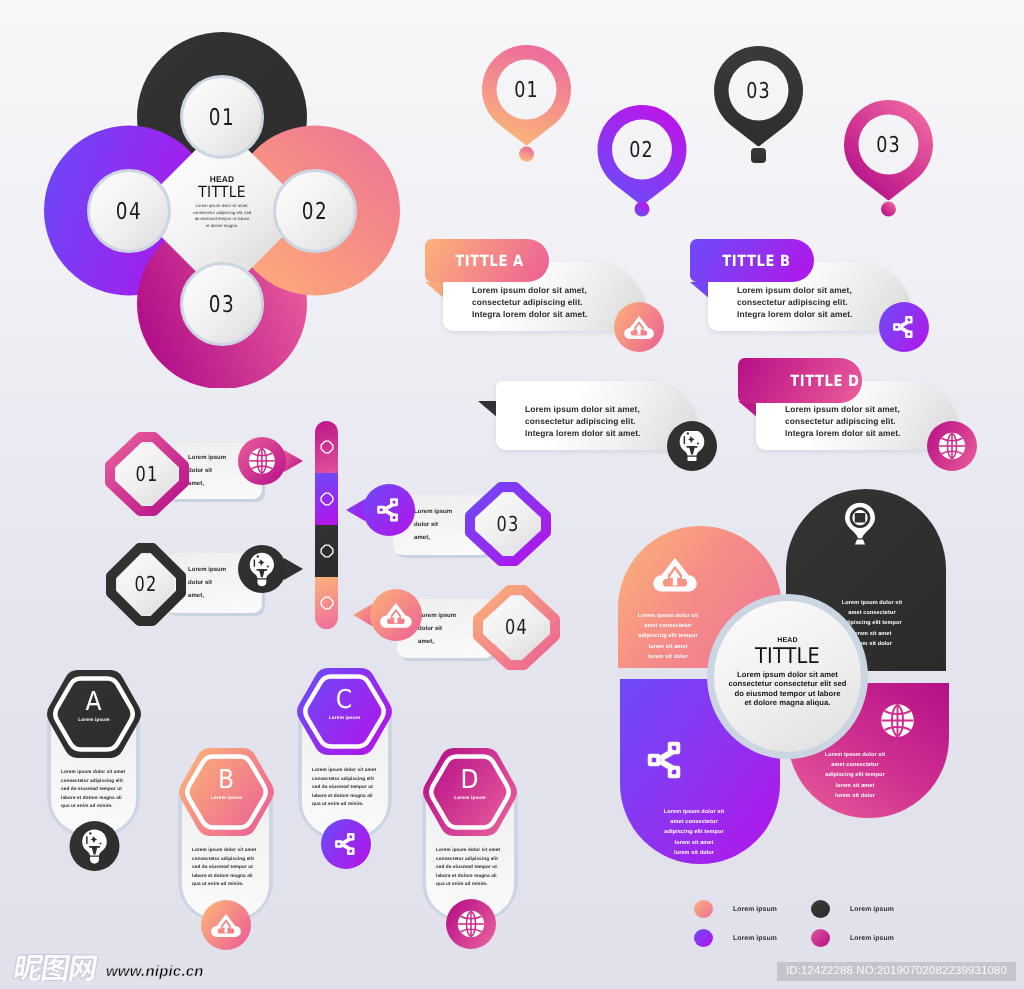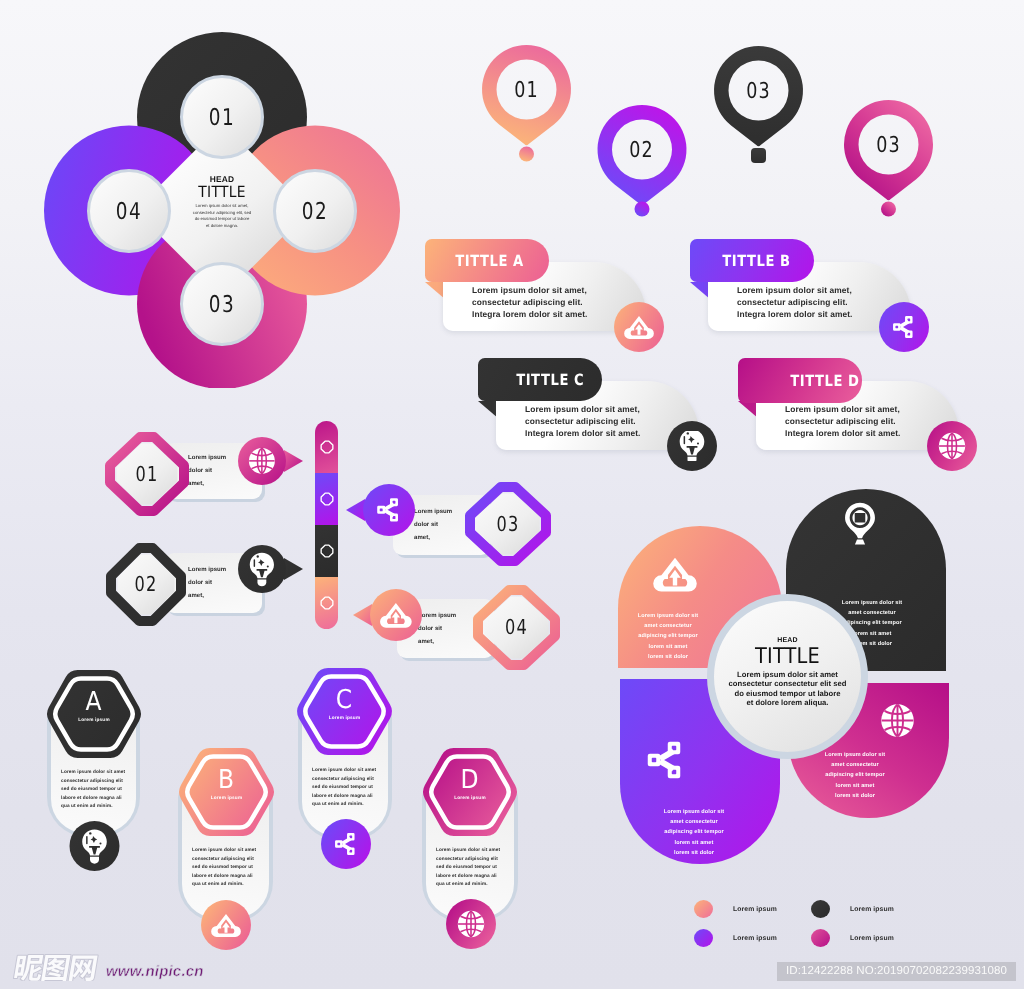--- a/index.html
+++ b/index.html
@@ -90,21 +90,21 @@
   
   #legend{position:absolute;left:0;top:0;}
   .lgi{position:absolute;display:flex;align-items:center;}
   .lgdot{width:19px;height:18px;border-radius:50%;flex:0 0 19px;}
   .lgtxt{font-size:6.8px;color:#2b2b2b;margin-left:20px;font-weight:bold;letter-spacing:.1px;white-space:nowrap;}
 
   
   #wm{position:absolute;left:13px;bottom:8px;display:flex;align-items:flex-end;opacity:1;}
   #wmcn{display:block;line-height:0;width:86px;flex:0 0 86px;}
   #wmen{font-family:"Liberation Sans", sans-serif;font-size:15px;font-style:italic;font-weight:bold;
-     color:#701a75;margin-left:7px;margin-bottom:1px;letter-spacing:.2px;
+     color:#000000;margin-left:7px;margin-bottom:1px;letter-spacing:.2px;
      -webkit-text-stroke:0.6px #d0d0dc;}
   #idbar{position:absolute;right:8px;bottom:8px;background:#c4c4cc;color:#fafafa;
      font-size:11.5px;padding:3px 9px 4px;letter-spacing:.1px;}
 </style>
 </head>
 <body>
 
 <div class="stage" id="stage">
 
   <div id="flower">
@@ -243,23 +243,20 @@
         </div>
       </div>
       <div class="rcard" style="left: 478px; top: 358px; width: 240px; height: 115px;">
         <div class="rtail" style="left:0px;top:43px;width:45px;height:20px;background:linear-gradient(120deg,#333333 0%,#2c2c2c 100%);background-size:240px 115px;background-position:0px -43px;clip-path:polygon(0 0,100% 0,52% 100%);border-bottom-left-radius:14px;"></div>
         <div class="rbody" style="left:18px;top:23px;width:203px;height:69px;"></div>
         <div class="rbodytxt" style="left:47px;top:45px;">
           <div>Lorem ipsum dolor sit amet,</div>
           <div>consectetur adipiscing elit.</div>
           <div>Integra lorem dolor sit amet.</div>
         </div>
-        <div class="rhead" style="left:0px;top:0px;width:124px;height:43px;background:linear-gradient(120deg,#333333 0%,#2c2c2c 100%);justify-content:center;padding-left:20px;box-sizing:border-box;">
-          <span>TITTLE C</span>
-        </div>
         <div class="ricon" style="left:189px;top:63px;width:50px;height:50px;background:linear-gradient(120deg,#333333 0%,#2c2c2c 100%);">
           <svg class="ico" width="30" height="30" viewBox="0 0 100 100" fill="#fff" style="--bc:#2f2f2f">
             <g>
               <path d="M50 -5 C27 -5 9 13 9 36 C9 49 15 59 24 66 C31 71.5 34 76 35 82 L65 82 C66 76 69 71.5 76 66 C85 59 91 49 91 36 C91 13 73 -5 50 -5 Z"></path>
               <path d="M35 86 L65 86 L65 96 C65 103 58 109 50 109 C42 109 35 103 35 96 Z"></path>
               <g fill="var(--bc,#2f2f2f)">
                 <path d="M45 17 L52 24 L59 28 L52 32 L48 40 L44 32 L37 28 L44 24 Z"></path>
                 <circle cx="36" cy="8" r="4"></circle>
                 <rect x="22" y="17" width="5" height="27" rx="2.5"></rect>
                 <circle cx="70" cy="42" r="3.4"></circle>
@@ -698,21 +695,21 @@
         <div>lorem sit dolor</div>
       </div>
       <div id="bigCore" style="position: absolute; left: 707px; top: 594px; width: 161px; height: 165px; border-radius: 50%; background: linear-gradient(150deg, rgb(252, 252, 252) 0%, rgb(240, 240, 240) 50%, rgb(223, 223, 223) 100%); border: 7px solid rgb(204, 214, 226); box-sizing: border-box;"></div>
       <div id="bigCoreTxt" style="position: absolute; left: 707px; top: 635px; width: 161px; text-align: center;">
         <div class="hd">HEAD</div>
         <div class="tt">TITTLE</div>
         <div class="bd">
           <div>Lorem ipsum dolor sit amet</div>
           <div>consectetur consectetur elit sed</div>
           <div>do eiusmod tempor ut labore</div>
-          <div>et dolore lorem aliqua.</div>
+          <div>et dolore magna aliqua.</div>
         </div>
       </div>
     </div>
 
   <div id="legend" style="position: absolute; left: 0px; top: 0px; width: 1024px; height: 0px;">
       <div class="lgi" style="left: 694px; top: 900px;">
         <span class="lgdot" style="background:linear-gradient(135deg,#fcb379,#ef6e9a)"></span>
         <span class="lgtxt">Lorem ipsum</span>
       </div>
       <div class="lgi" style="left: 811px; top: 900px;">

